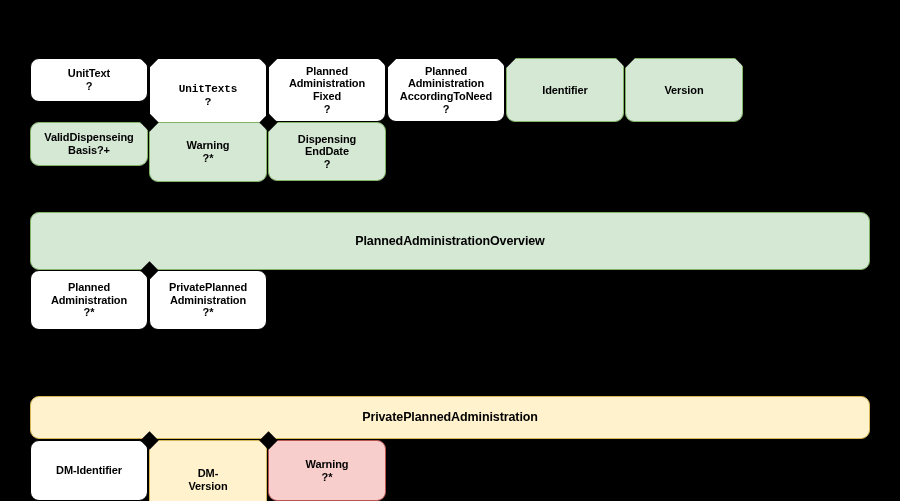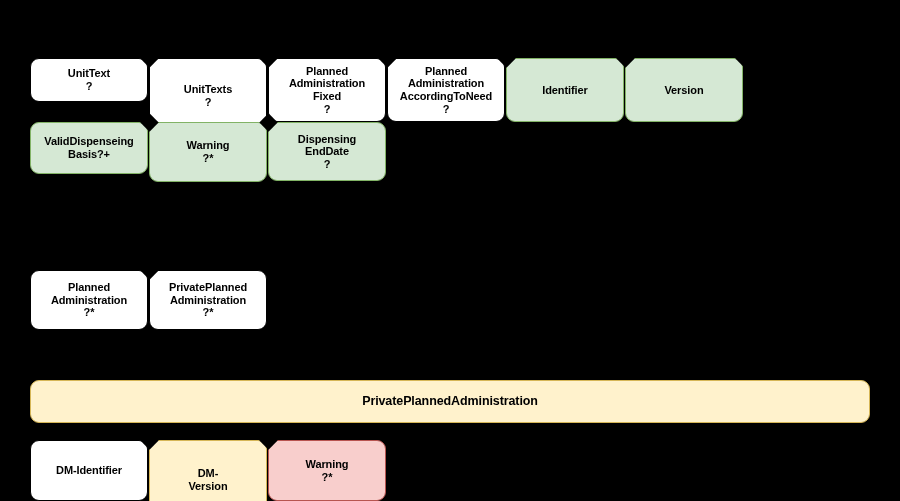--- a/index.html
+++ b/index.html
@@ -67,60 +67,61 @@
     z-index: 5;
   }
 </style>
 </head>
 <body>
 
 <div id="canvas">
     <div class="box attr fill-white" style="left: 30px; top: 58px; width: 118px; height: 44px;">
       <span class="lbl">UnitText<br>?</span>
     </div>
-    <div class="box attr fill-white" style="left: 149px; top: 58px; width: 118px; height: 75px;">
+    <div class="box attr fill-white" style="left: 149px; top: 58px; width: 118px; height: 75px; font-family: Liberation Mono, monospace;">
       <span class="lbl">UnitTexts<br>?</span>
     </div>
     <div class="diamond" style="left: 143px; top: 52px;"></div>
     <div class="box attr fill-white" style="left: 268px; top: 58px; width: 118px; height: 64px;">
       <span class="lbl">Planned<br>Administration<br>Fixed<br>?</span>
     </div>
     <div class="diamond" style="left: 262px; top: 52px;"></div>
     <div class="box attr fill-white" style="left: 387px; top: 58px; width: 118px; height: 64px;">
       <span class="lbl">Planned<br>Administration<br>AccordingToNeed<br>?</span>
     </div>
     <div class="diamond" style="left: 381px; top: 52px;"></div>
     <div class="box attr fill-green" style="left: 506px; top: 58px; width: 118px; height: 64px;">
       <span class="lbl">Identifier</span>
     </div>
     <div class="diamond" style="left: 500px; top: 52px;"></div>
     <div class="box attr fill-green" style="left: 625px; top: 58px; width: 118px; height: 64px;">
       <span class="lbl">Version</span>
     </div>
     <div class="diamond" style="left: 619px; top: 52px;"></div>
     <div class="diamond" style="left: 738px; top: 52px;"></div>
-    <div class="box attr fill-green" style="left: 30px; top: 122px; width: 118px; height: 52px;">
+    <div class="box attr fill-green" style="left: 30px; top: 122px; width: 118px; height: 44px;">
       <span class="lbl">ValidDispenseing<br>Basis?+</span>
     </div>
     <div class="box attr fill-green" style="left: 149px; top: 122px; width: 118px; height: 60px;">
       <span class="lbl">Warning<br>?*</span>
     </div>
     <div class="diamond" style="left: 143px; top: 116px;"></div>
     <div class="box attr fill-green" style="left: 268px; top: 122px; width: 118px; height: 59px;">
       <span class="lbl">Dispensing<br>EndDate<br>?</span>
     </div>
     <div class="diamond" style="left: 262px; top: 116px;"></div>
+    <div class="box hdr fill-green" style="left: 30px; top: 212px; width: 840px; height: 58px;">PlannedAdministrationOverview</div>
     <div class="box attr fill-white" style="left: 30px; top: 270px; width: 118px; height: 60px;">
       <span class="lbl">Planned<br>Administration<br>?*</span>
     </div>
     <div class="box attr fill-white" style="left: 149px; top: 270px; width: 118px; height: 60px; justify-content: center;">
       <span class="lbl">PrivatePlanned<br>Administration<br>?*</span>
     </div>
     <div class="diamond" style="left: 143px; top: 264px;"></div>
-    <div class="box hdr fill-cream" style="left: 30px; top: 380px; width: 840px; height: 43px;">PrivatePlannedAdministration</div>
+    <div class="box hdr fill-cream" style="left: 30px; top: 396px; width: 840px; height: 43px;">PrivatePlannedAdministration</div>
     <div class="box attr fill-white" style="left: 30px; top: 440px; width: 118px; height: 61px;">
       <span class="lbl">DM-Identifier</span>
     </div>
     <div class="box attr fill-cream" style="left: 149px; top: 440px; width: 118px; height: 79px;">
       <span class="lbl">DM-<br>Version</span>
     </div>
     <div class="diamond" style="left: 143px; top: 434px;"></div>
     <div class="box attr fill-pink" style="left: 268px; top: 440px; width: 118px; height: 61px;">
       <span class="lbl">Warning<br>?*</span>
     </div>

